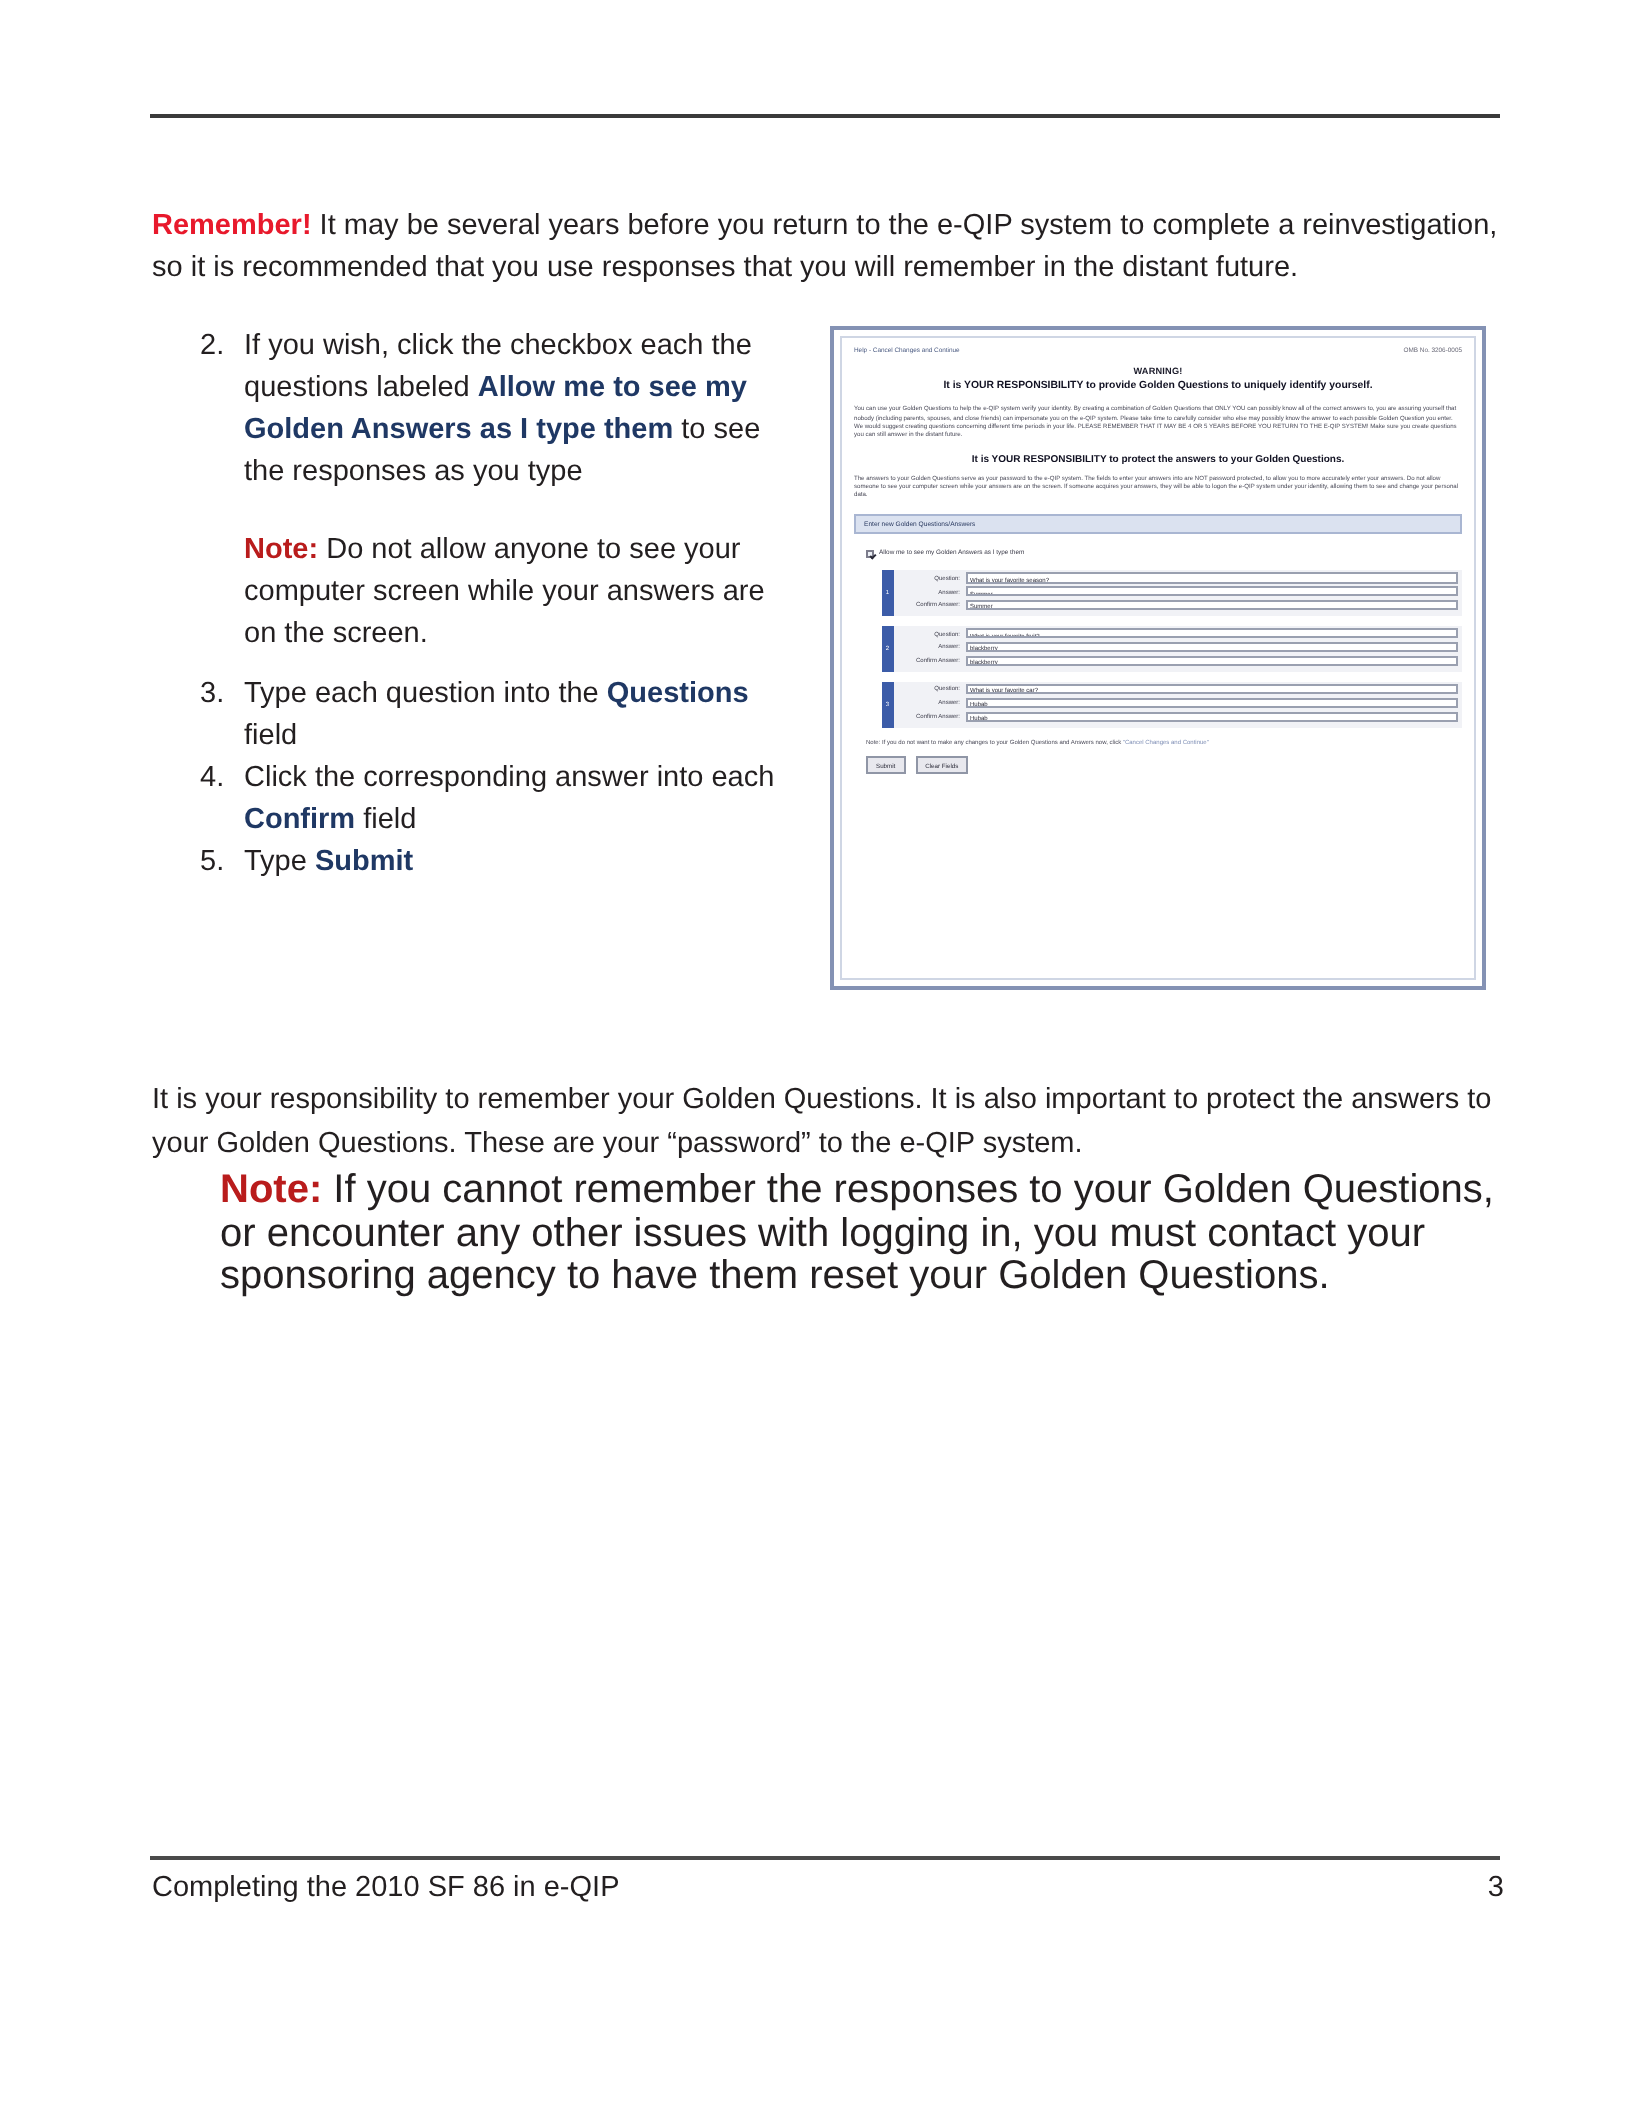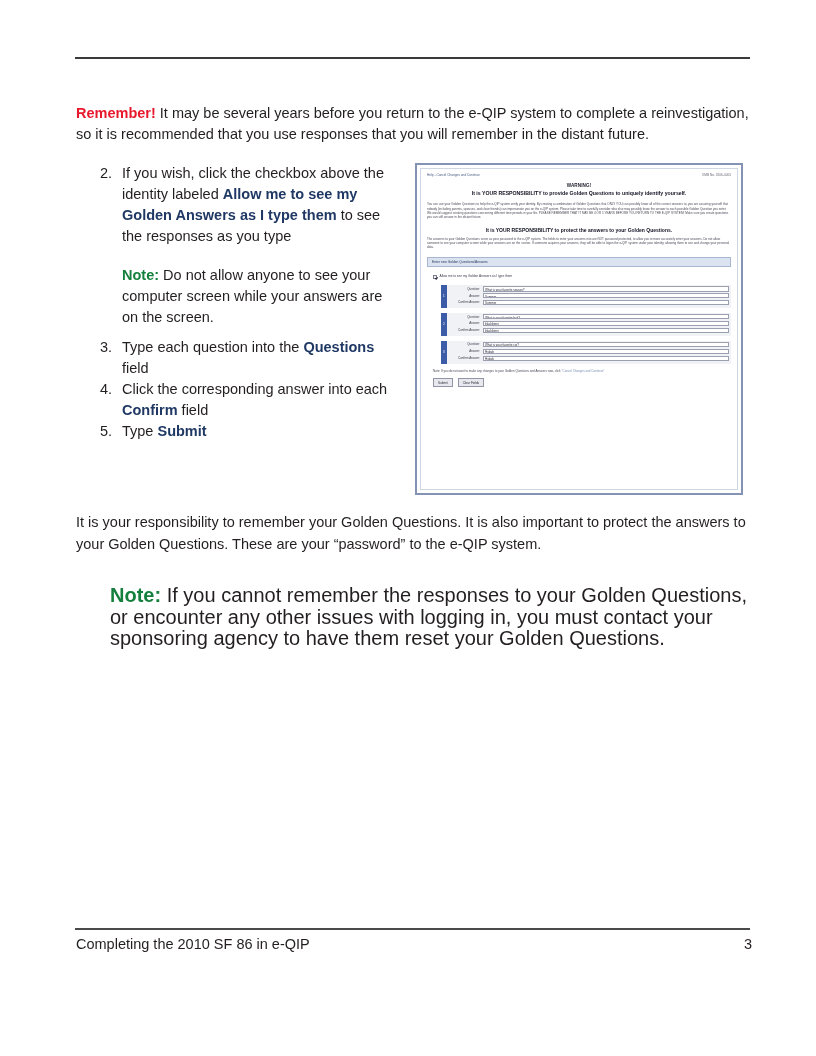--- a/index.html
+++ b/index.html
@@ -67,21 +67,21 @@
     padding-left: 4px;
   }
   .step-body {
     flex: 1 1 auto;
   }
   .blue-bold {
     color: #1f3864;
     font-weight: bold;
   }
   .note-label {
-    color: #15803d;
+    color: #b91c1c;
     font-weight: bold;
   }
   .step-note {
     margin-top: 18px;
   }
   .gap-small { height: 9px; }
 
   
   .figure {
     position: absolute;
@@ -236,21 +236,21 @@
     border: 0.7px solid #9096a6;
     font-size: 3.1px;
     padding: 1.3px 4px;
     color: #2a2a38;
   }
 
   
   .body-para {
     position: absolute;
     left: 76px;
-    top: 484px;
+    top: 512px;
     width: 676px;
     font-size: 14.5px;
     line-height: 21.5px;
     margin-top: 28px;
   }
   .body-note {
     position: absolute;
     left: 110px;
     top: 565px;
     width: 642px;
@@ -288,21 +288,21 @@
 
   <p class="intro">
     <span class="remember">Remember!</span><span> It may be several years before you return to the e-QIP system to complete a reinvestigation,  so it is recommended that you use responses that you will remember in the distant future.</span>
   </p>
 
   <div class="steps">
 
     <div class="step">
       <div class="step-num">2.</div>
       <div class="step-body">
-        <span>If you wish, click the checkbox above the identity labeled </span><span class="blue-bold">Allow me to see my Golden Answers as I type them</span><span> to see the responses as you type</span>
+        <span>If you wish, click the checkbox each the questions labeled </span><span class="blue-bold">Allow me to see my Golden Answers as I type them</span><span> to see the responses as you type</span>
         <div class="step-note">
           <span class="note-label">Note:</span><span> Do not allow anyone to see your computer screen while your answers are on the screen.</span>
         </div>
       </div>
     </div>
 
     <div class="gap-small"></div>
 
     <div class="step">
       <div class="step-num">3.</div>

